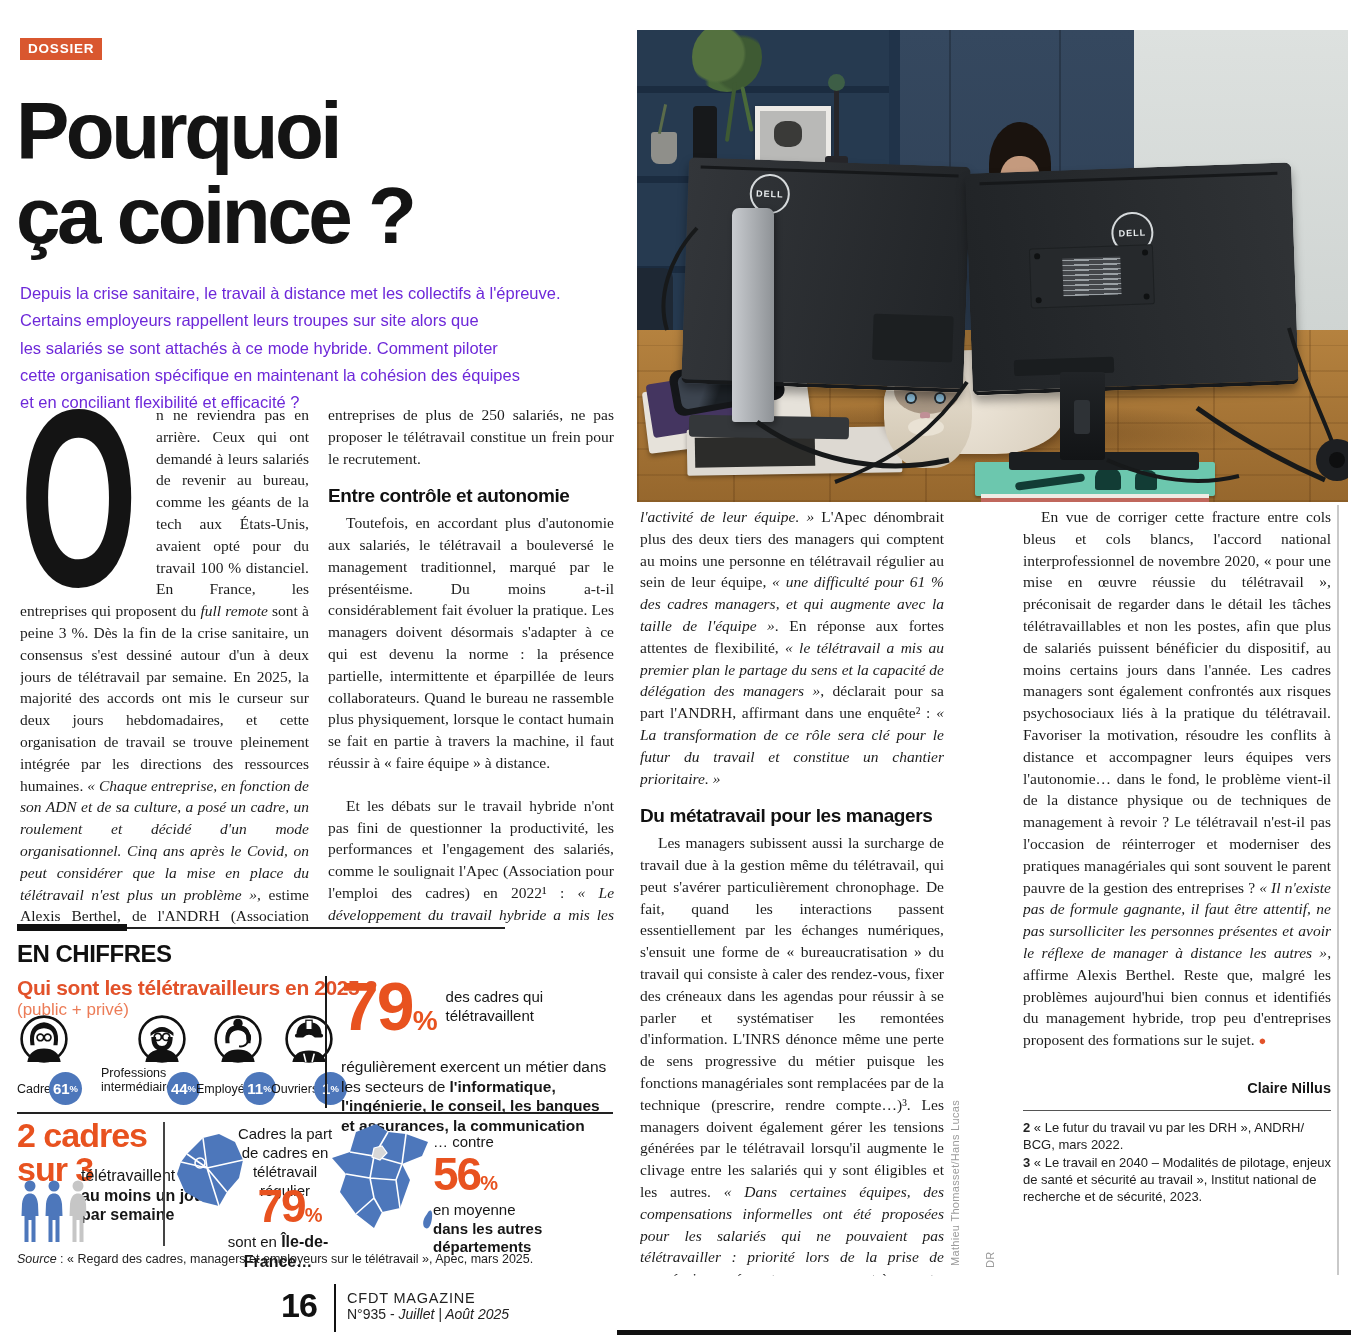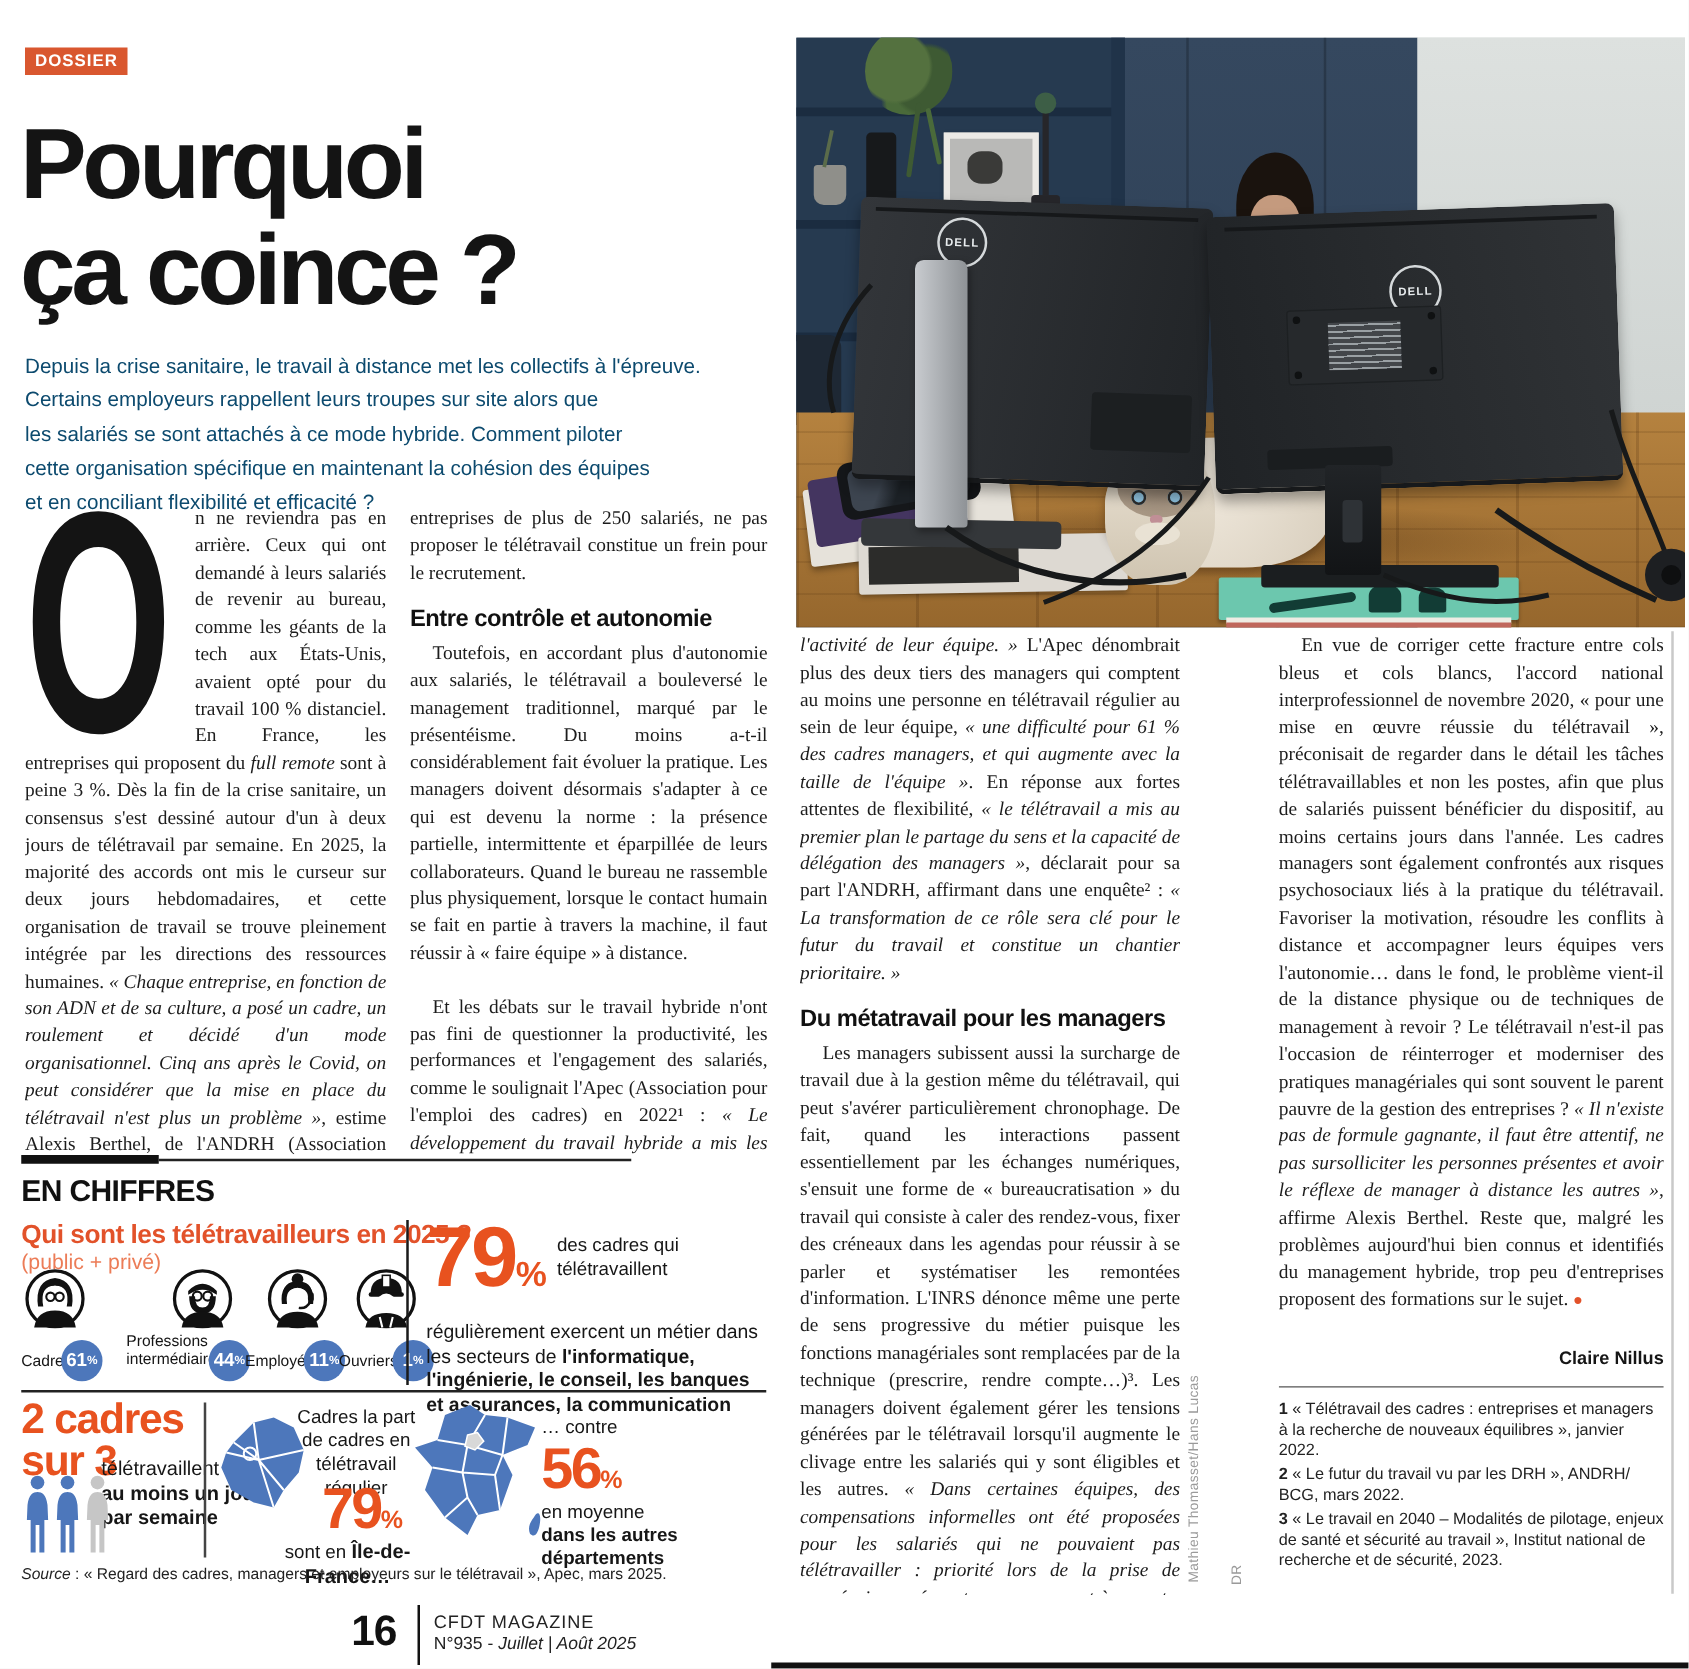--- a/index.html
+++ b/index.html
@@ -5,21 +5,21 @@
   html,body{margin:0;padding:0;}
   body{background:#efefef;}
   .page{position:relative;width:1351px;height:1335px;background:#ffffff;overflow:hidden;
         font-family:"Liberation Sans",sans-serif;color:#1b1b1b;}
   .abs{position:absolute;}
 
   
   .badge{display:inline-block;background:#d9572f;color:#fff;font-weight:bold;font-size:13.5px;
          letter-spacing:.8px;padding:3px 8px 4px;}
   .headline{font-weight:bold;font-size:80px;line-height:85px;letter-spacing:-3.5px;color:#141414;}
-  .standfirst div{font-size:16.5px;line-height:27.3px;color:#0c4a6e;white-space:nowrap;font-weight:500;}
+  .standfirst div{font-size:16.5px;line-height:27.3px;color:#6d28d9;white-space:nowrap;font-weight:500;}
 
   
   .serifcol{font-family:"Liberation Serif",serif;font-size:15.5px;line-height:21.8px;
             text-align:justify;color:#1c1c1c;overflow:hidden;}
   .serifcol p{margin:0;}
   .serifcol p.ind{text-indent:18px;}
   .serifcol p.gap{margin-top:21px;}
   .subhead{font-family:"Liberation Sans",sans-serif;font-weight:800;font-size:19px;
            letter-spacing:-.4px;margin:16px 0 5px;color:#111;text-align:left;}
   .dropcap{float:left;width:128px;height:192px;margin:2px 8px 0 0;overflow:visible;}
@@ -215,21 +215,20 @@
     <p><i>l'activité de leur équipe. »</i> L'Apec dénombrait plus des deux tiers des managers qui comptent au moins une personne en télétravail régulier au sein de leur équipe, <i>« une difficulté pour 61 % des cadres managers, et qui augmente avec la taille de l'équipe »</i>. En réponse aux fortes attentes de flexibilité, <i>« le télétravail a mis au premier plan le partage du sens et la capacité de délégation des managers »</i>, déclarait pour sa part l'ANDRH, affirmant dans une enquête² : <i>« La transformation de ce rôle sera clé pour le futur du travail et constitue un chantier prioritaire. »</i></p>
     <h3 class="subhead">Du métatravail pour les managers</h3>
     <p class="ind">Les managers subissent aussi la surcharge de travail due à la gestion même du télétravail, qui peut s'avérer particulièrement chronophage. De fait, quand les interactions passent essentiellement par les échanges numériques, s'ensuit une forme de « bureaucratisation » du travail qui consiste à caler des rendez-vous, fixer des créneaux dans les agendas pour réussir à se parler et systématiser les remontées d'information. L'INRS dénonce même une perte de sens progressive du métier puisque les fonctions managériales sont remplacées par de la technique (prescrire, rendre compte…)³. Les managers doivent également gérer les tensions générées par le télétravail lorsqu'il augmente le clivage entre les salariés qui y sont éligibles et les autres. <i>« Dans certaines équipes, des compensations informelles ont été proposées pour les salariés qui ne pouvaient pas télétravailler : priorité lors de la prise de congés, jours réparateurs ou moment à eux, etc. »</i>, constate l'Apec.</p>
   </div>
 
   <div class="abs serifcol" style="left:1023px;top:506px;width:308px;">
     <p class="ind">En vue de corriger cette fracture entre cols bleus et cols blancs, l'accord national interprofessionnel de novembre 2020, « pour une mise en œuvre réussie du télétravail », préconisait de regarder dans le détail les tâches télétravaillables et non les postes, afin que plus de salariés puissent bénéficier du dispositif, au moins certains jours dans l'année. Les cadres managers sont également confrontés aux risques psychosociaux liés à la pratique du télétravail. Favoriser la motivation, résoudre les conflits à distance et accompagner leurs équipes vers l'autonomie… dans le fond, le problème vient-il de la distance physique ou de techniques de management à revoir ? Le télétravail n'est-il pas l'occasion de réinterroger et moderniser des pratiques managériales qui sont souvent le parent pauvre de la gestion des entreprises ? <i>« Il n'existe pas de formule gagnante, il faut être attentif, ne pas sursolliciter les personnes présentes et avoir le réflexe de manager à distance les autres »</i>, affirme Alexis Berthel. Reste que, malgré les problèmes aujourd'hui bien connus et identifiés du management hybride, trop peu d'entreprises proposent des formations sur le sujet. <span class="dot">●</span></p>
     <div class="byline" style="font-family:'Liberation Sans',sans-serif;">Claire Nillus</div>
     <hr class="footrule">
     <div class="footnotes" style="font-family:'Liberation Sans',sans-serif;">
-      <p><b>1</b> « Télétravail des cadres : entreprises et managers à la recherche de nouveaux équilibres », janvier 2022.</p>
       <p><b>2</b> « Le futur du travail vu par les DRH », ANDRH/ BCG, mars 2022.</p>
       <p><b>3</b> « Le travail en 2040 – Modalités de pilotage, enjeux de santé et sécurité au travail », Institut national de recherche et de sécurité, 2023.</p>
     </div>
   </div>
 
   <div class="abs credit" style="left:949px;top:1098px;height:168px;">Mathieu Thomasset/Hans Lucas</div>
   <div class="abs credit" style="left:984px;top:1238px;height:30px;">DR</div>
   <div class="abs" style="left:1337px;top:505px;width:1.5px;height:770px;background:#c9c9c9;"></div>
 
   <div class="abs" style="left:17px;top:924px;width:596px;height:190px;">

